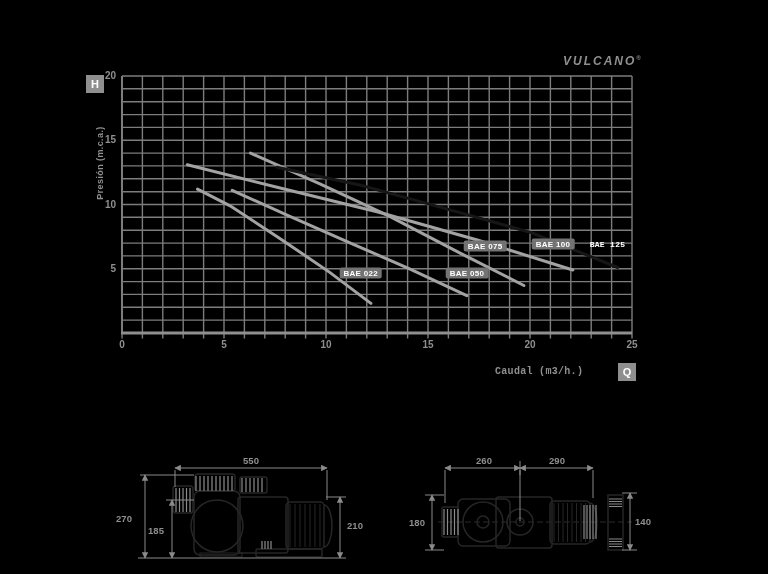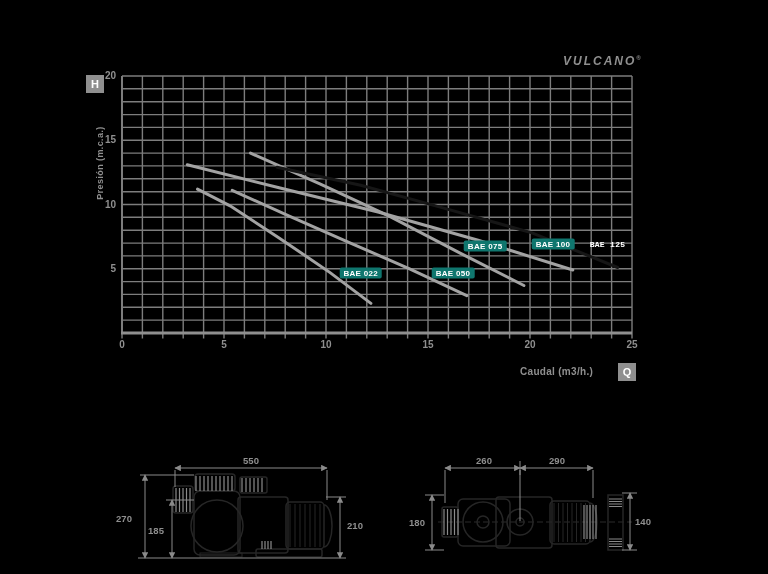--- a/index.html
+++ b/index.html
@@ -8,25 +8,25 @@
   #chart-svg{position:absolute;left:0;top:0;}
   .logo{position:absolute;left:563px;top:54px;color:#8f8f8f;font-weight:bold;font-style:italic;
         font-size:12px;letter-spacing:2px;}
   .logo sup{font-size:6px;letter-spacing:0;}
   .axis-badge{position:absolute;width:18px;height:18px;background:#8f8f8f;color:#fff;
         font-weight:bold;font-size:11px;display:flex;align-items:center;justify-content:center;}
   #h-badge{left:86px;top:75px;}
   #q-badge{left:618px;top:363px;}
   .y-label{position:absolute;left:30px;top:158px;width:140px;text-align:center;
         transform:rotate(-90deg);color:#8f8f8f;font-size:9px;font-weight:bold;letter-spacing:.4px;}
-  .x-label{position:absolute;left:520px;top:366px;color:#8f8f8f;font-size:10px;font-weight:bold;
-        letter-spacing:.3px;}
+  .x-label{position:absolute;left:495px;top:366px;color:#8f8f8f;font-size:10px;font-weight:bold;
+        letter-spacing:.3px;font-family:Liberation Mono, monospace;}
   .x-tick{position:absolute;transform:translateX(-50%);color:#8f8f8f;font-size:10px;font-weight:bold;}
   .y-tick{position:absolute;width:30px;text-align:right;color:#8f8f8f;font-size:10px;font-weight:bold;}
-  .curve-badge{position:absolute;transform:translate(-50%,-50%);background:#0f766e;color:#fff;
+  .curve-badge{position:absolute;transform:translate(-50%,-50%);background:#737373;color:#fff;
         font-size:8px;font-weight:bold;padding:1px 4px;border-radius:2px;letter-spacing:.3px;
         white-space:nowrap;}
   .curve-plain{position:absolute;transform:translate(-50%,-50%);color:#fff;font-size:8px;
         font-weight:bold;letter-spacing:.3px;white-space:nowrap;font-family:Liberation Mono, monospace;}
   .drawing{position:absolute;}
   #side-view{left:110px;top:445px;}
   #top-view{left:400px;top:445px;}
   .dim-text{fill:#8f8f8f;font-size:9.5px;font-weight:600;text-anchor:middle;
         font-family:"Liberation Sans",sans-serif;}
   .dim-line{stroke:#8a8a8a;stroke-width:1;fill:none;}
@@ -127,21 +127,21 @@
       <div class="x-tick" style="position: absolute; left: 224px; top: 339px;">5</div>
       <div class="x-tick" style="position: absolute; left: 326px; top: 339px;">10</div>
       <div class="x-tick" style="position: absolute; left: 428px; top: 339px;">15</div>
       <div class="x-tick" style="position: absolute; left: 530px; top: 339px;">20</div>
       <div class="x-tick" style="position: absolute; left: 632px; top: 339px; text-align: center;">25</div>
       <div class="y-tick" style="position: absolute; left: 86px; top: 262.75px;">5</div>
       <div class="y-tick" style="position: absolute; left: 86px; top: 198.5px;">10</div>
       <div class="y-tick" style="position: absolute; left: 86px; top: 134.25px;">15</div>
       <div class="y-tick" style="position: absolute; left: 86px; top: 70px;">20</div>
       <div class="curve-badge" style="left: 360.68px; top: 272.605px;">BAE 022</div>
-      <div class="curve-badge" style="left: 453px; top: 272.605px;">BAE 050</div>
+      <div class="curve-badge" style="left: 467px; top: 272.605px;">BAE 050</div>
       <div class="curve-badge" style="left: 485.12px; top: 245.62px;">BAE 075</div>
       <div class="curve-badge" style="left: 553px; top: 244.335px;">BAE 100</div>
       <div class="curve-plain" style="left: 607.52px; top: 244.335px;">BAE 125</div>
     </div>
 
   <div class="axis-badge" id="h-badge">H</div>
   <div class="y-label">Presión (m.c.a.)</div>
   <div class="x-label">Caudal (m3/h.)</div>
   <div class="axis-badge" id="q-badge">Q</div>
 

